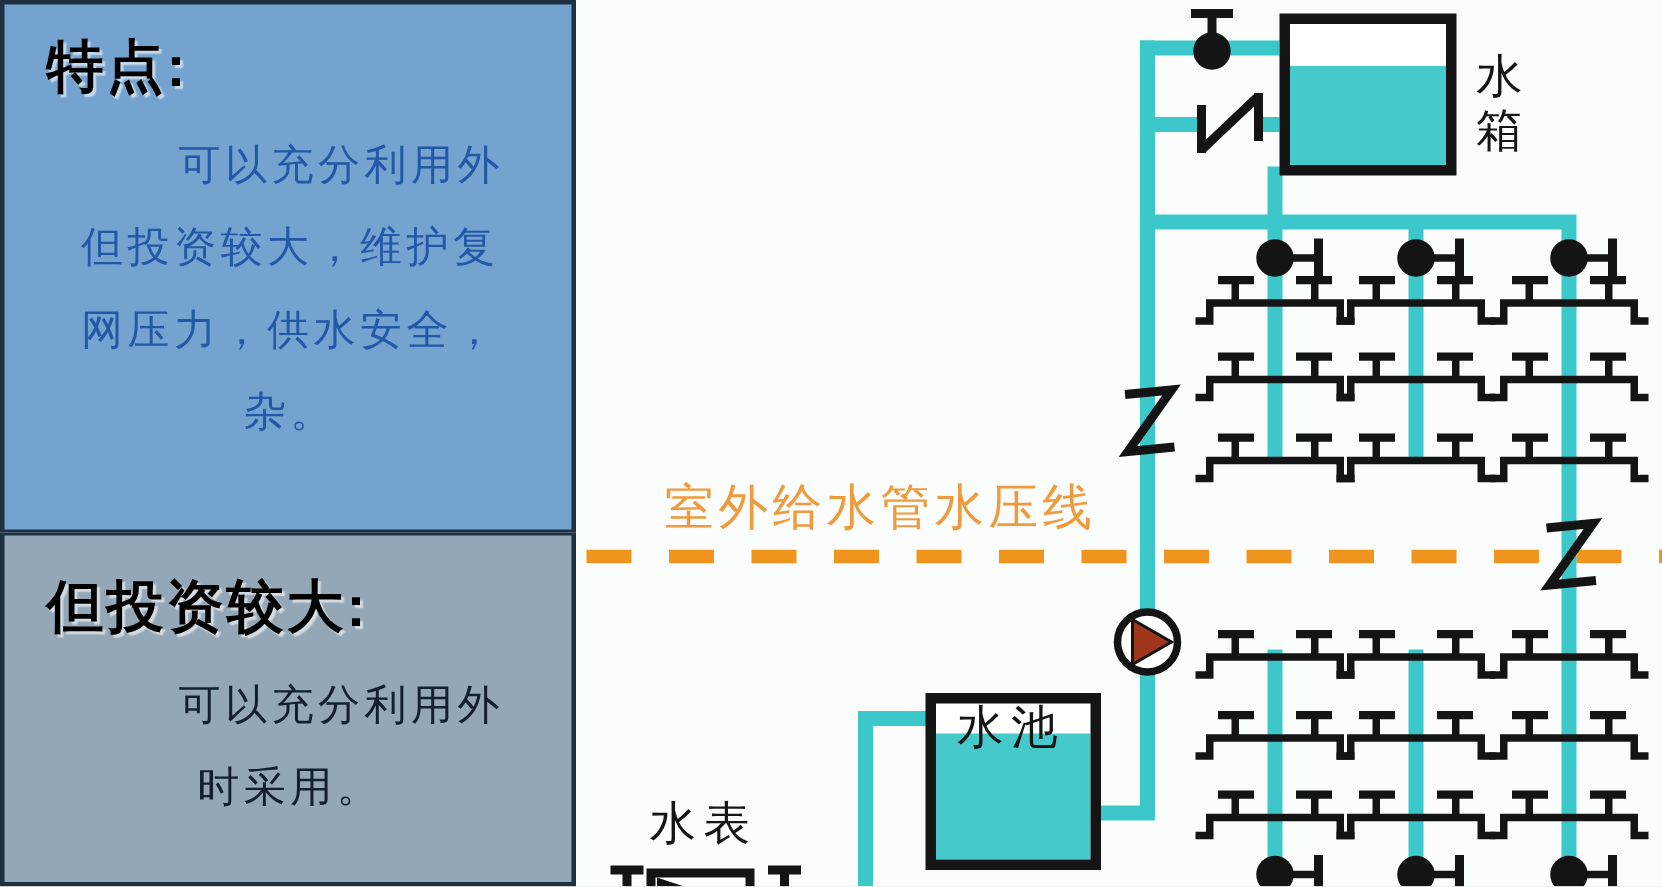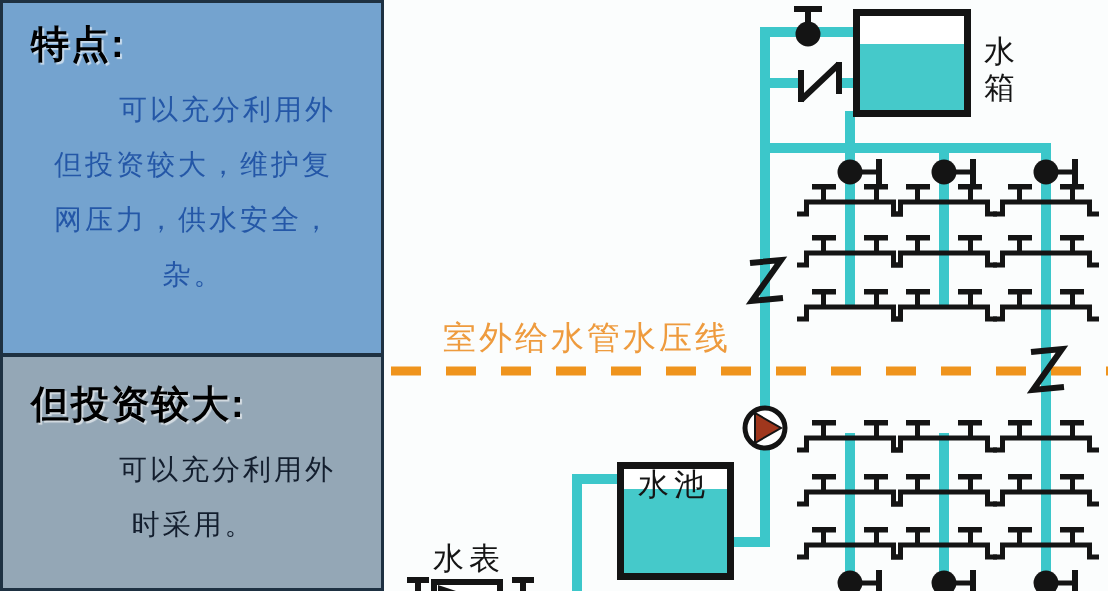--- a/index.html
+++ b/index.html
@@ -168,14 +168,14 @@
       <use href="#t-valve" x="418" y="580"></use>
       <use href="#t-valve" x="523" y="580"></use>
       <rect x="434" y="582" width="66" height="30" fill="#ffffff" stroke="#141414" stroke-width="6"></rect>
       <polygon points="438,585 438,609 474,597" fill="#141414"></polygon>
     </g>
   </svg>
 
   <div class="lbl orange" style="left:443px;top:320px;">室外给水管水压线</div>
   <div class="lbl vertical" style="left:984px;top:36px;">水箱</div>
   <div class="lbl spaced" style="left:638px;top:423px;margin-top:44px;">水池</div>
-  <div class="lbl spaced" style="left:433px;top:531px;margin-top:10px;">水表</div>
+  <div class="lbl spaced" style="left:433px;top:531px;">水表</div>
 </div>
 
 </body></html>

